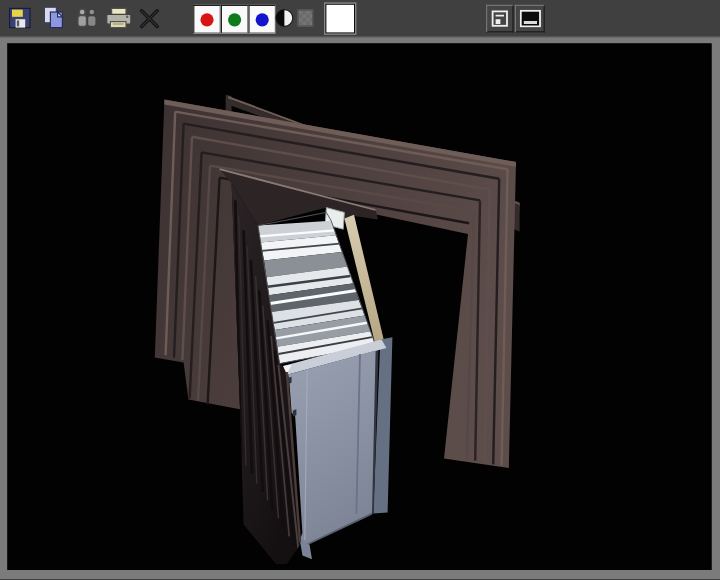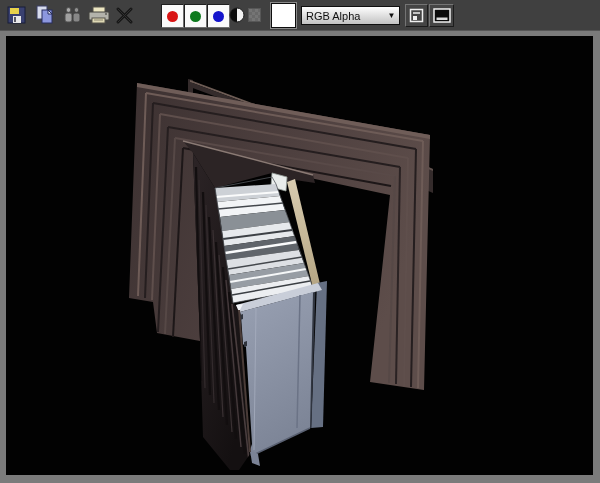--- a/index.html
+++ b/index.html
@@ -95,24 +95,20 @@
       <svg width="16" height="16" viewBox="0 0 16 16">
         <circle cx="8" cy="8" r="7" fill="#f2f2f2" stroke="#1a1a1a"></circle>
         <path d="M8,1 A7,7 0 0 0 8,15 Z" fill="#0a0a0a"></path>
       </svg>
     </div>
 
     <div class="alpha-sq"></div>
 
     <div class="swatch"></div>
 
-    <div class="combo">
-      <span class="lbl">RGB Alpha</span>
-      <span class="arr">▼</span>
-    </div>
 
     <div class="tbtn raised" style="left:405px;width:21px;height:21px">
       <svg width="15" height="15" viewBox="0 0 15 15">
         <rect x="1.5" y="1.5" width="12" height="12" fill="none" stroke="#efefef" stroke-width="1.5"></rect>
         <line x1="4" y1="5" x2="11" y2="5" stroke="#efefef" stroke-width="1.5"></line>
         <rect x="4" y="8" width="4" height="4" fill="#efefef"></rect>
       </svg>
     </div>
 
     <div class="tbtn raised" style="left:429px;width:23px;height:21px">

